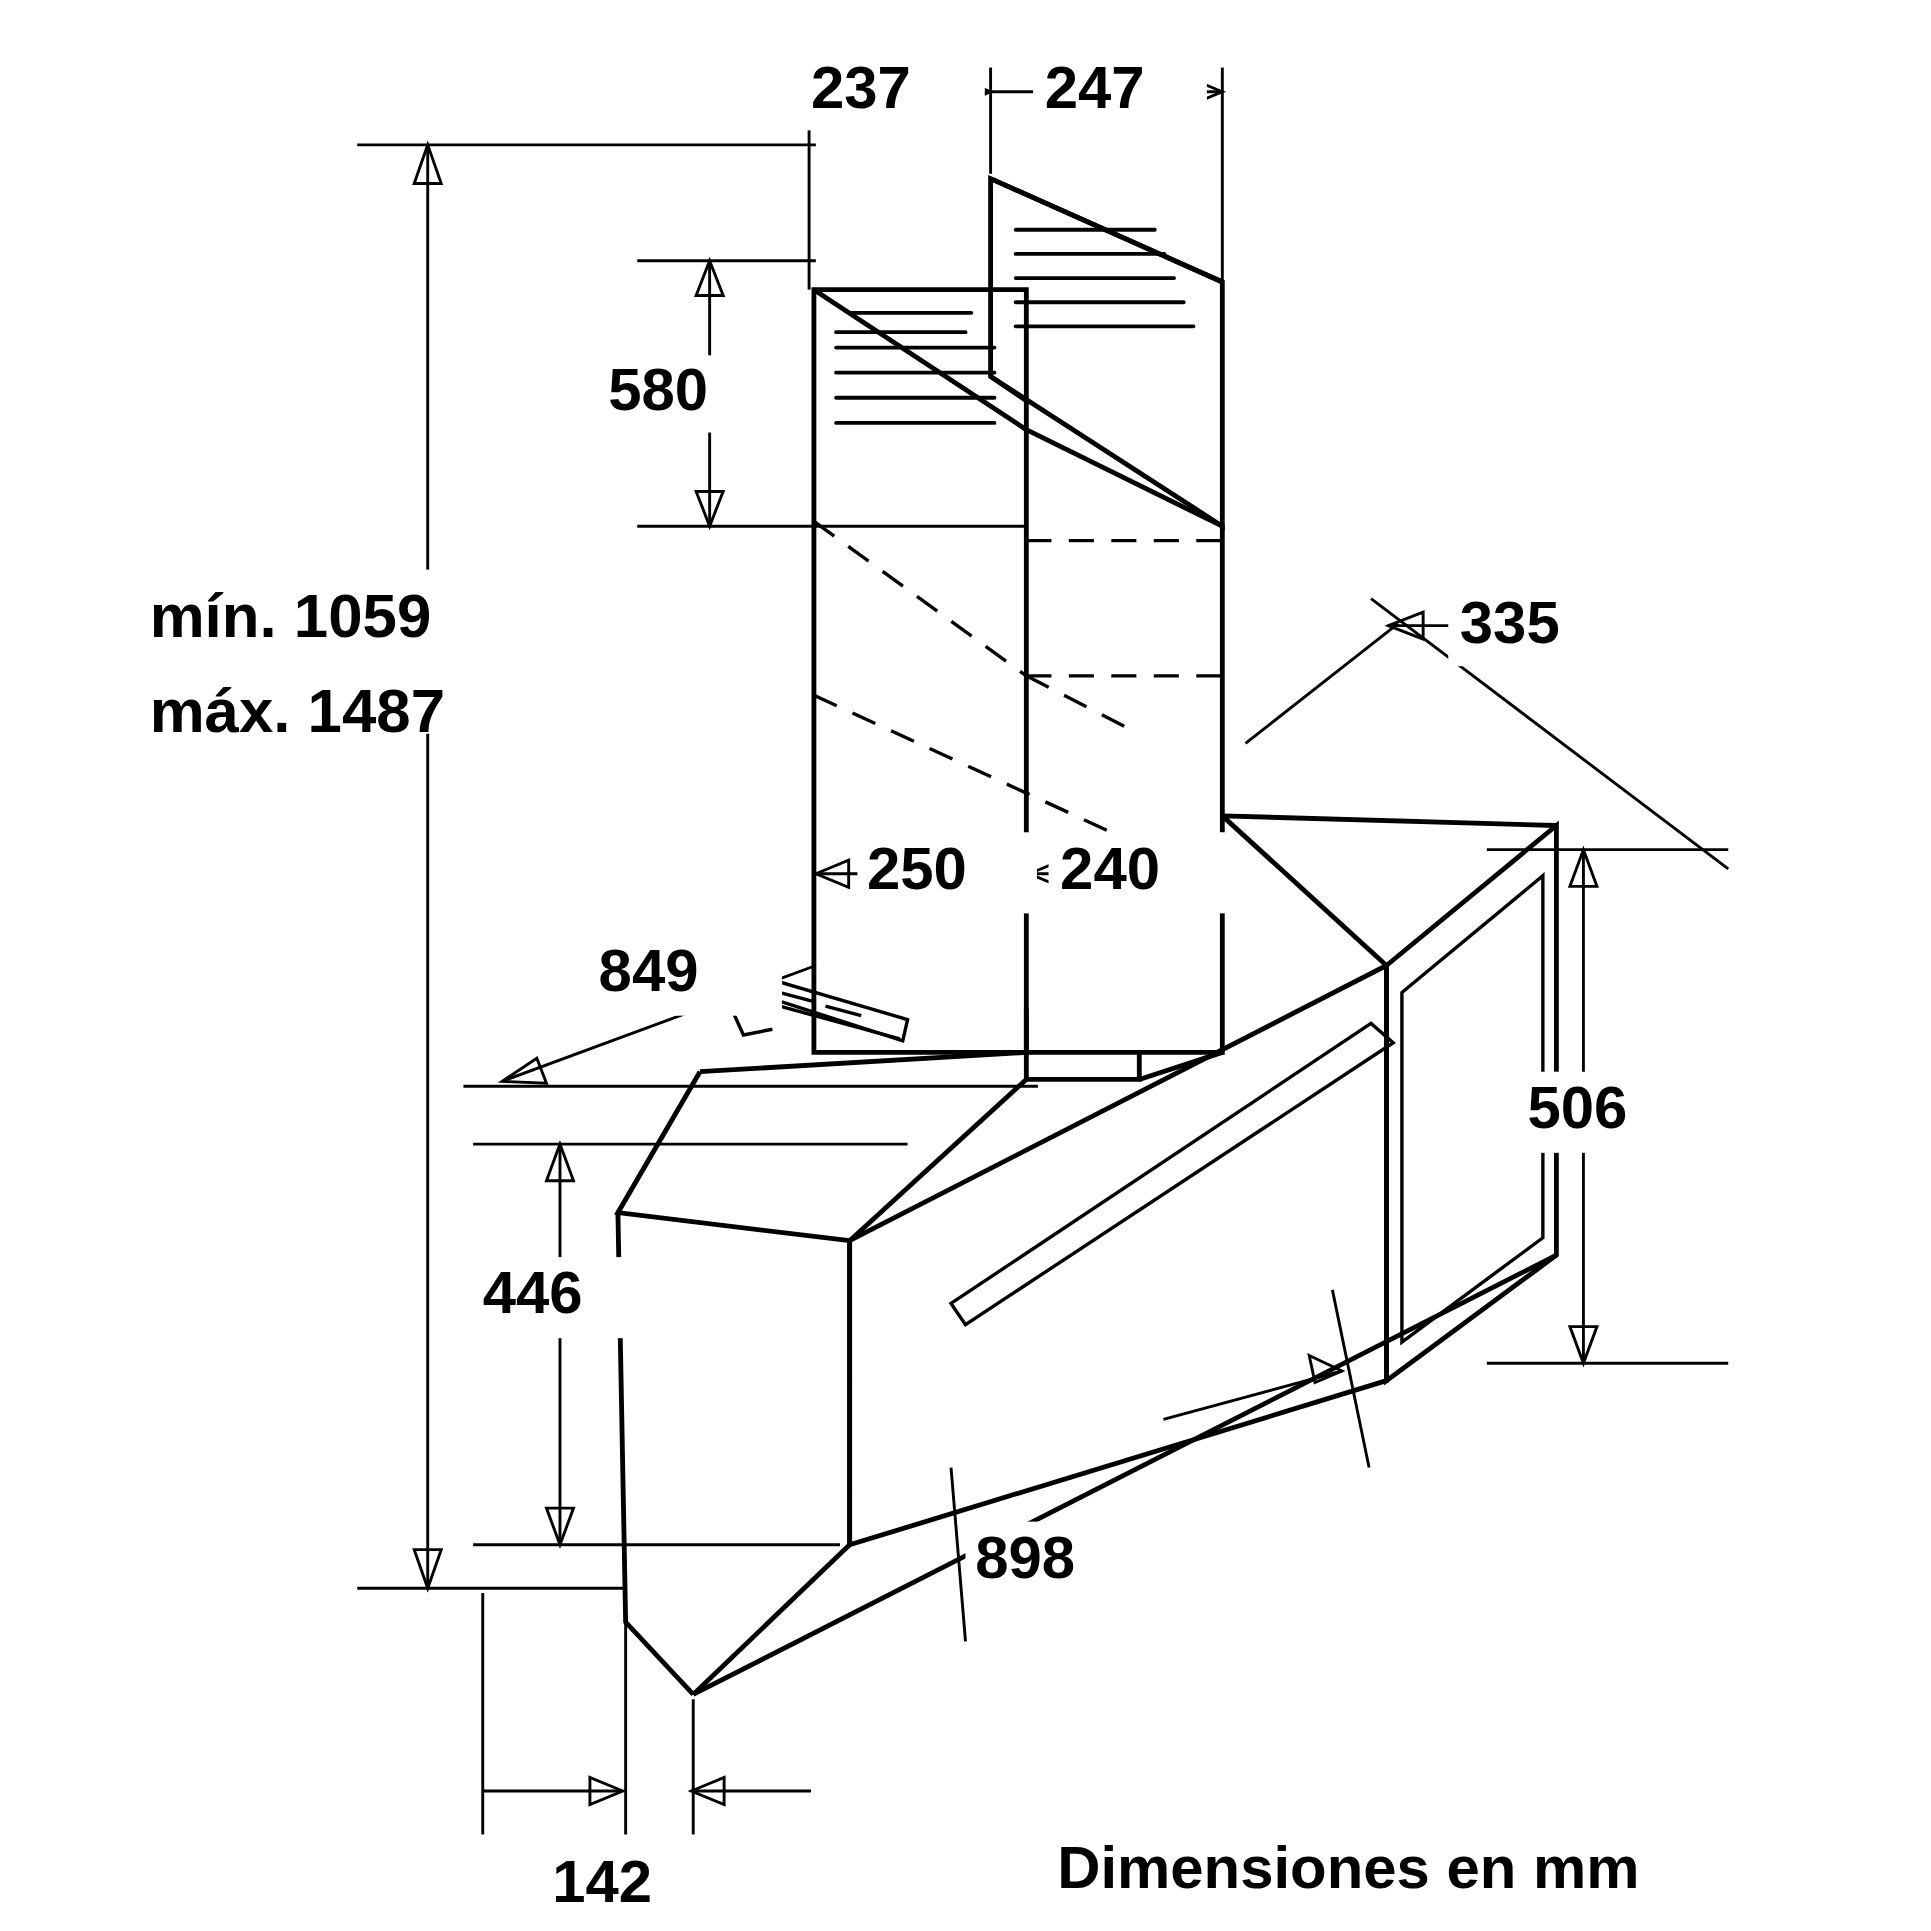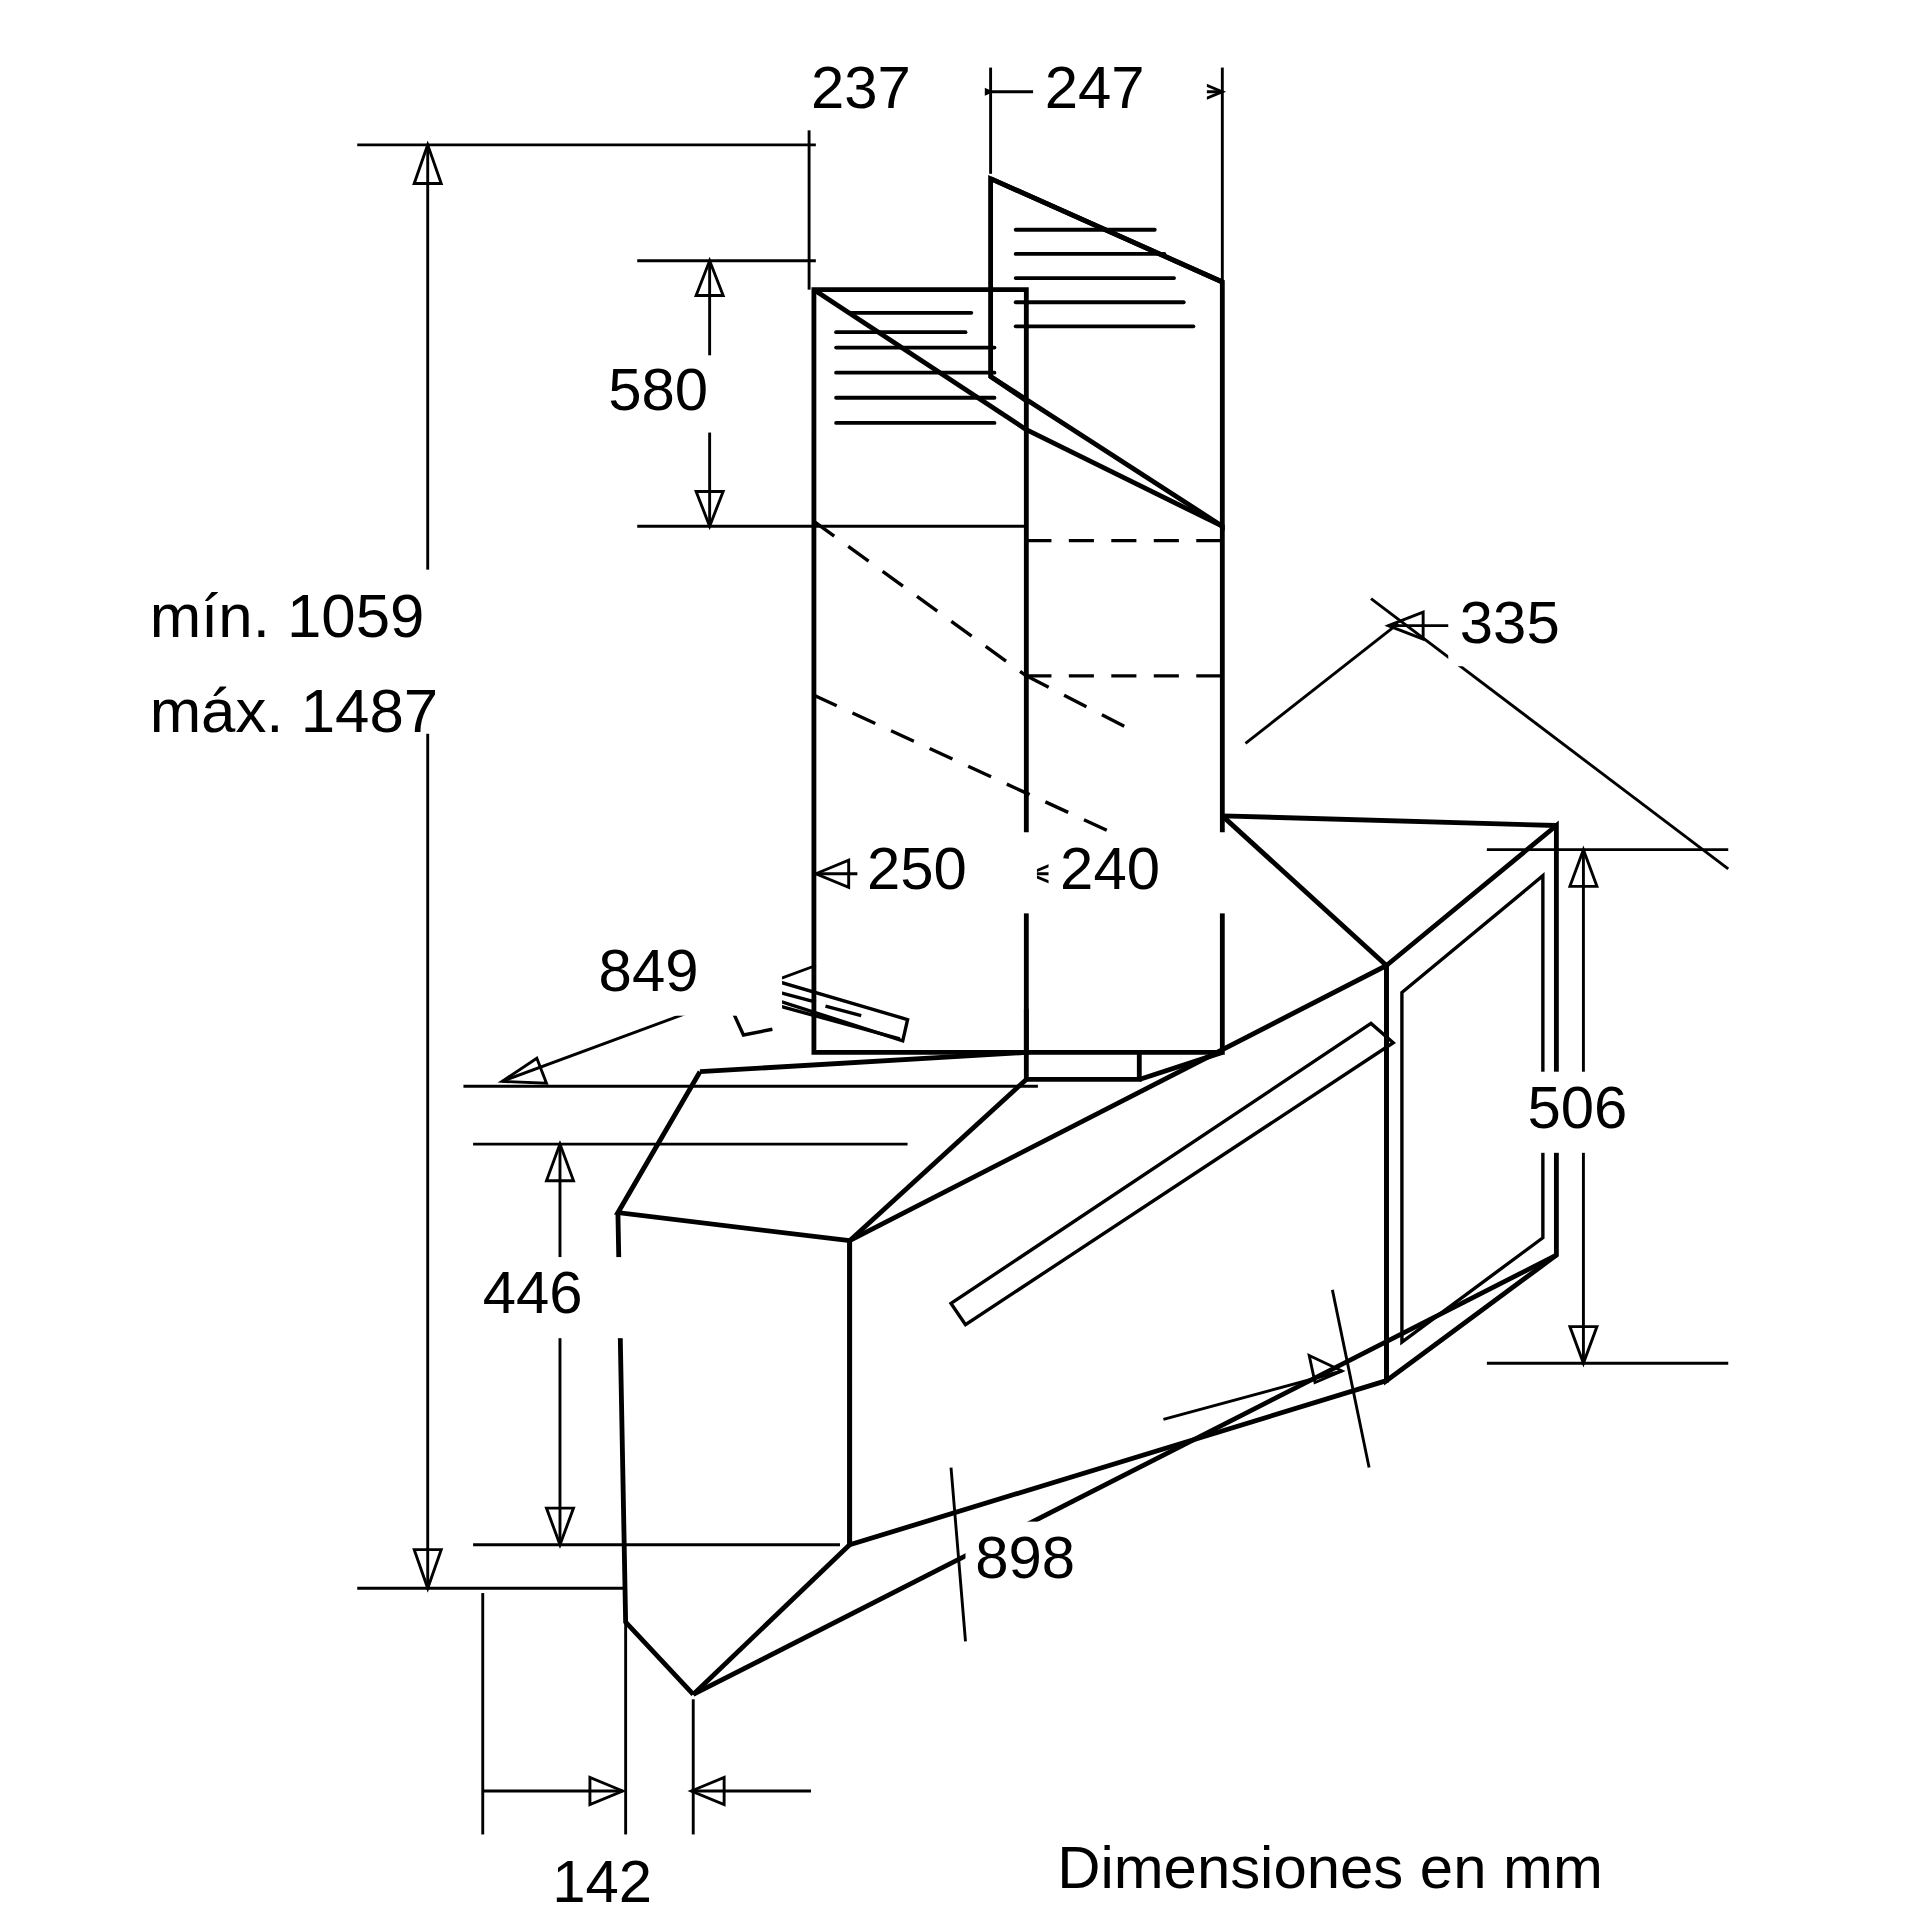--- a/index.html
+++ b/index.html
@@ -10,20 +10,21 @@
   body {
     width: 1931px;
     height: 1931px;
     font-family: "Liberation Sans", sans-serif;
     overflow: hidden;
   }
   #diagram-root {
     position: relative;
     width: 1931px;
     height: 1931px;
+    font-weight: bold;
   }
   svg#technical-drawing {
     display: block;
     width: 1931px;
     height: 1931px;
   }
   .outline {
     fill: none;
     stroke: #000000;
     stroke-width: 5;

